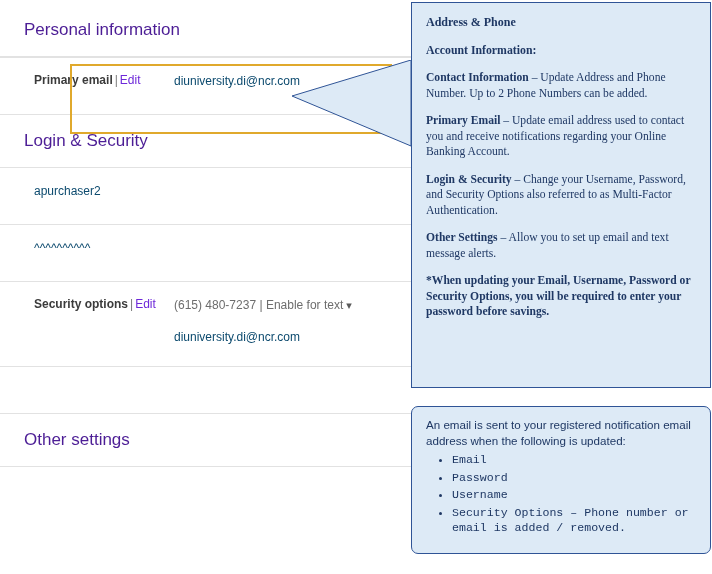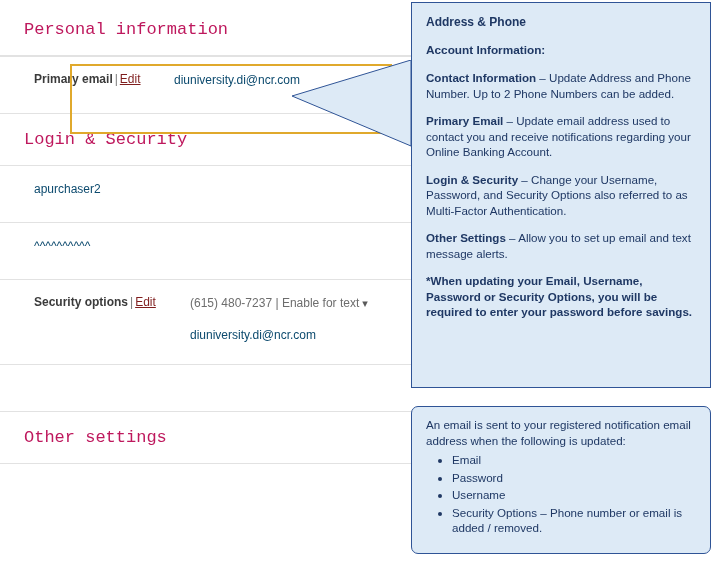--- a/index.html
+++ b/index.html
@@ -21,24 +21,23 @@
     left: 0;
     top: 0;
     width: 512px;
     height: 574px;
     background: #ffffff;
     overflow: hidden;
   }
 
   .section-title {
     font-size: 17px;
-    color: #be185d;
+    color: #4c1d95;
     font-weight: normal;
     padding: 0 0 0 24px;
-    font-family: Liberation Mono, monospace;
   }
 
   .divider {
     height: 1px;
     background: #e2e2e2;
     width: 100%;
   }
 
   .row {
     position: relative;
@@ -58,22 +57,21 @@
     line-height: 16px;
   }
 
   .row-label .sep {
     font-weight: normal;
     color: #7a7a7a;
     padding: 0 2px;
   }
 
   .edit-link {
-    color: #7f1d1d;
-    text-decoration: underline;
+    color: #6d28d9;
     font-weight: normal;
     cursor: pointer;
   }
 
   .row-value {
     font-size: 12px;
     color: #0c4a6e;
     line-height: 18px;
   }
 
@@ -150,20 +148,21 @@
     font-size: 11.6px;
     line-height: 15.5px;
   }
 
   #callout-main {
     left: 411px;
     top: 2px;
     width: 300px;
     height: 386px;
     padding: 12px 13px 20px 14px;
+    font-family: Liberation Serif, serif;
   }
 
   #callout-main .cal-title {
     font-weight: bold;
     font-size: 12px;
     margin: 0 0 12px 0;
   }
   #callout-main .cal-sub {
     font-weight: bold;
     font-size: 11.8px;
@@ -188,20 +187,21 @@
     padding: 10px 12px 8px 14px;
     border-radius: 7px;
   }
   #callout-secondary p {
     margin: 0 0 4px 0;
   }
   #callout-secondary ul {
     margin: 0;
     padding-left: 26px;
     list-style: disc;
+    font-family: Liberation Mono, monospace;
   }
   #callout-secondary li {
     margin: 0 0 2px 0;
   }
 
   
   #pointer-svg {
     position: absolute;
     left: 280px;
     top: 60px;
@@ -238,21 +238,21 @@
   <div class="row">
     <div class="row-value">apurchaser2</div>
   </div>
   <div class="divider"></div>
 
   <div class="row">
     <div class="row-value">^^^^^^^^^^</div>
   </div>
   <div class="divider"></div>
 
-  <div class="row" style="min-height:84px;gap:16px;">
+  <div class="row" style="min-height:84px;">
     <div class="row-label">
       <span>Security options</span><span class="sep">|</span><span class="edit-link">Edit</span>
     </div>
     <div>
       <div class="row-value dark">
         <span>(615) 480-7237</span>
         <span class="sep">|</span>
         <span>Enable for text</span><span class="phone-caret">▾</span>
       </div>
       <div style="height:14px;"></div>

